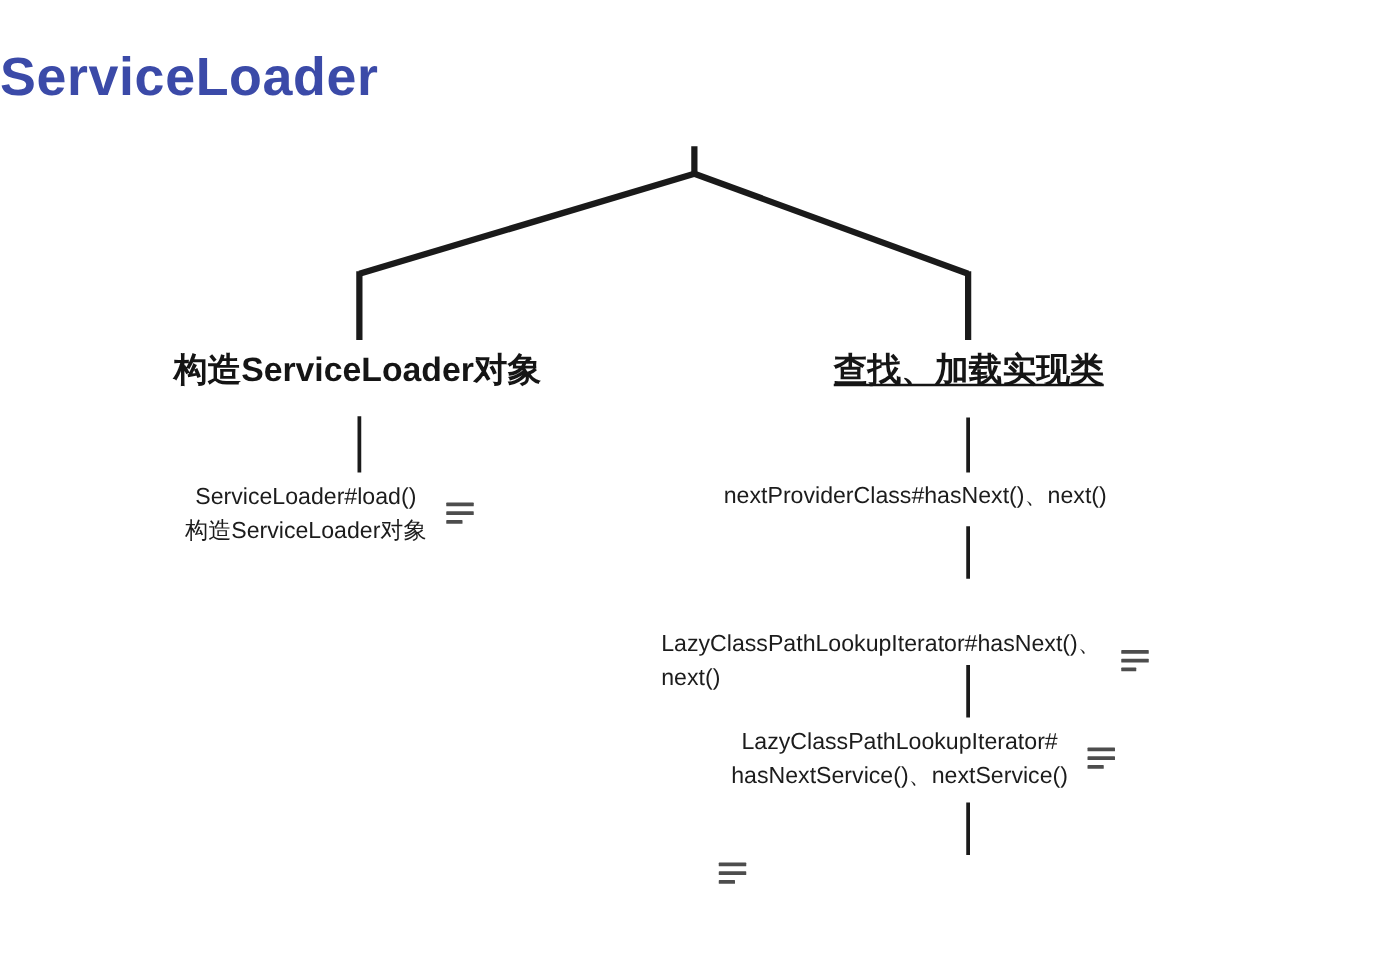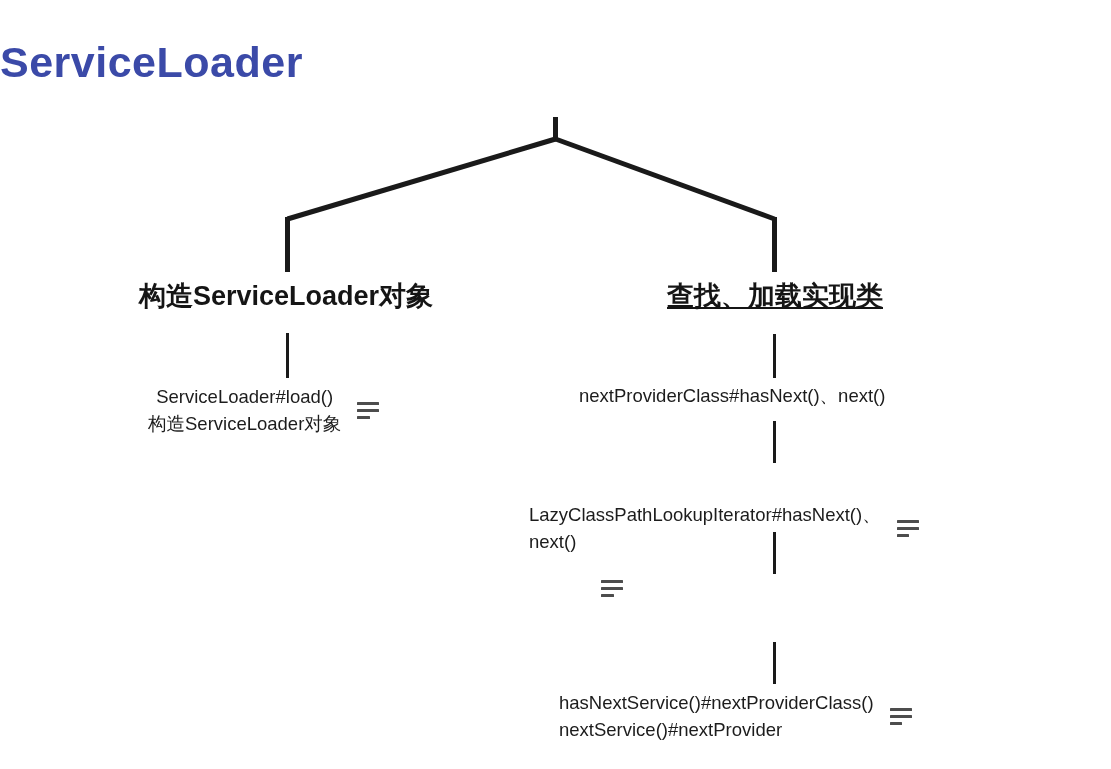--- a/index.html
+++ b/index.html
@@ -147,30 +147,30 @@
     <div class="leaf-text">LazyClassPathLookupIterator#hasNext()、
 next()</div>
     <span class="note-icon">
       <span class="bar b1"></span>
         <span class="bar b2"></span>
         <span class="bar b3"></span>
     </span>
   </div>
 
   <div class="leaf center" id="leaf-r3">
+    <div class="leaf-text">LazyClassPathLookupIterator#
+hasNextService()、nextService()</div>
     <span class="note-icon">
       <span class="bar b1"></span>
         <span class="bar b2"></span>
         <span class="bar b3"></span>
     </span>
   </div>
 
   <div class="leaf left" id="leaf-r4">
-    <div class="leaf-text">hasNextService()#nextProviderClass()
-nextService()#nextProvider</div>
     <span class="note-icon">
       <span class="bar b1"></span>
         <span class="bar b2"></span>
         <span class="bar b3"></span>
     </span>
   </div>
 
 </div>
 
 </body></html>

